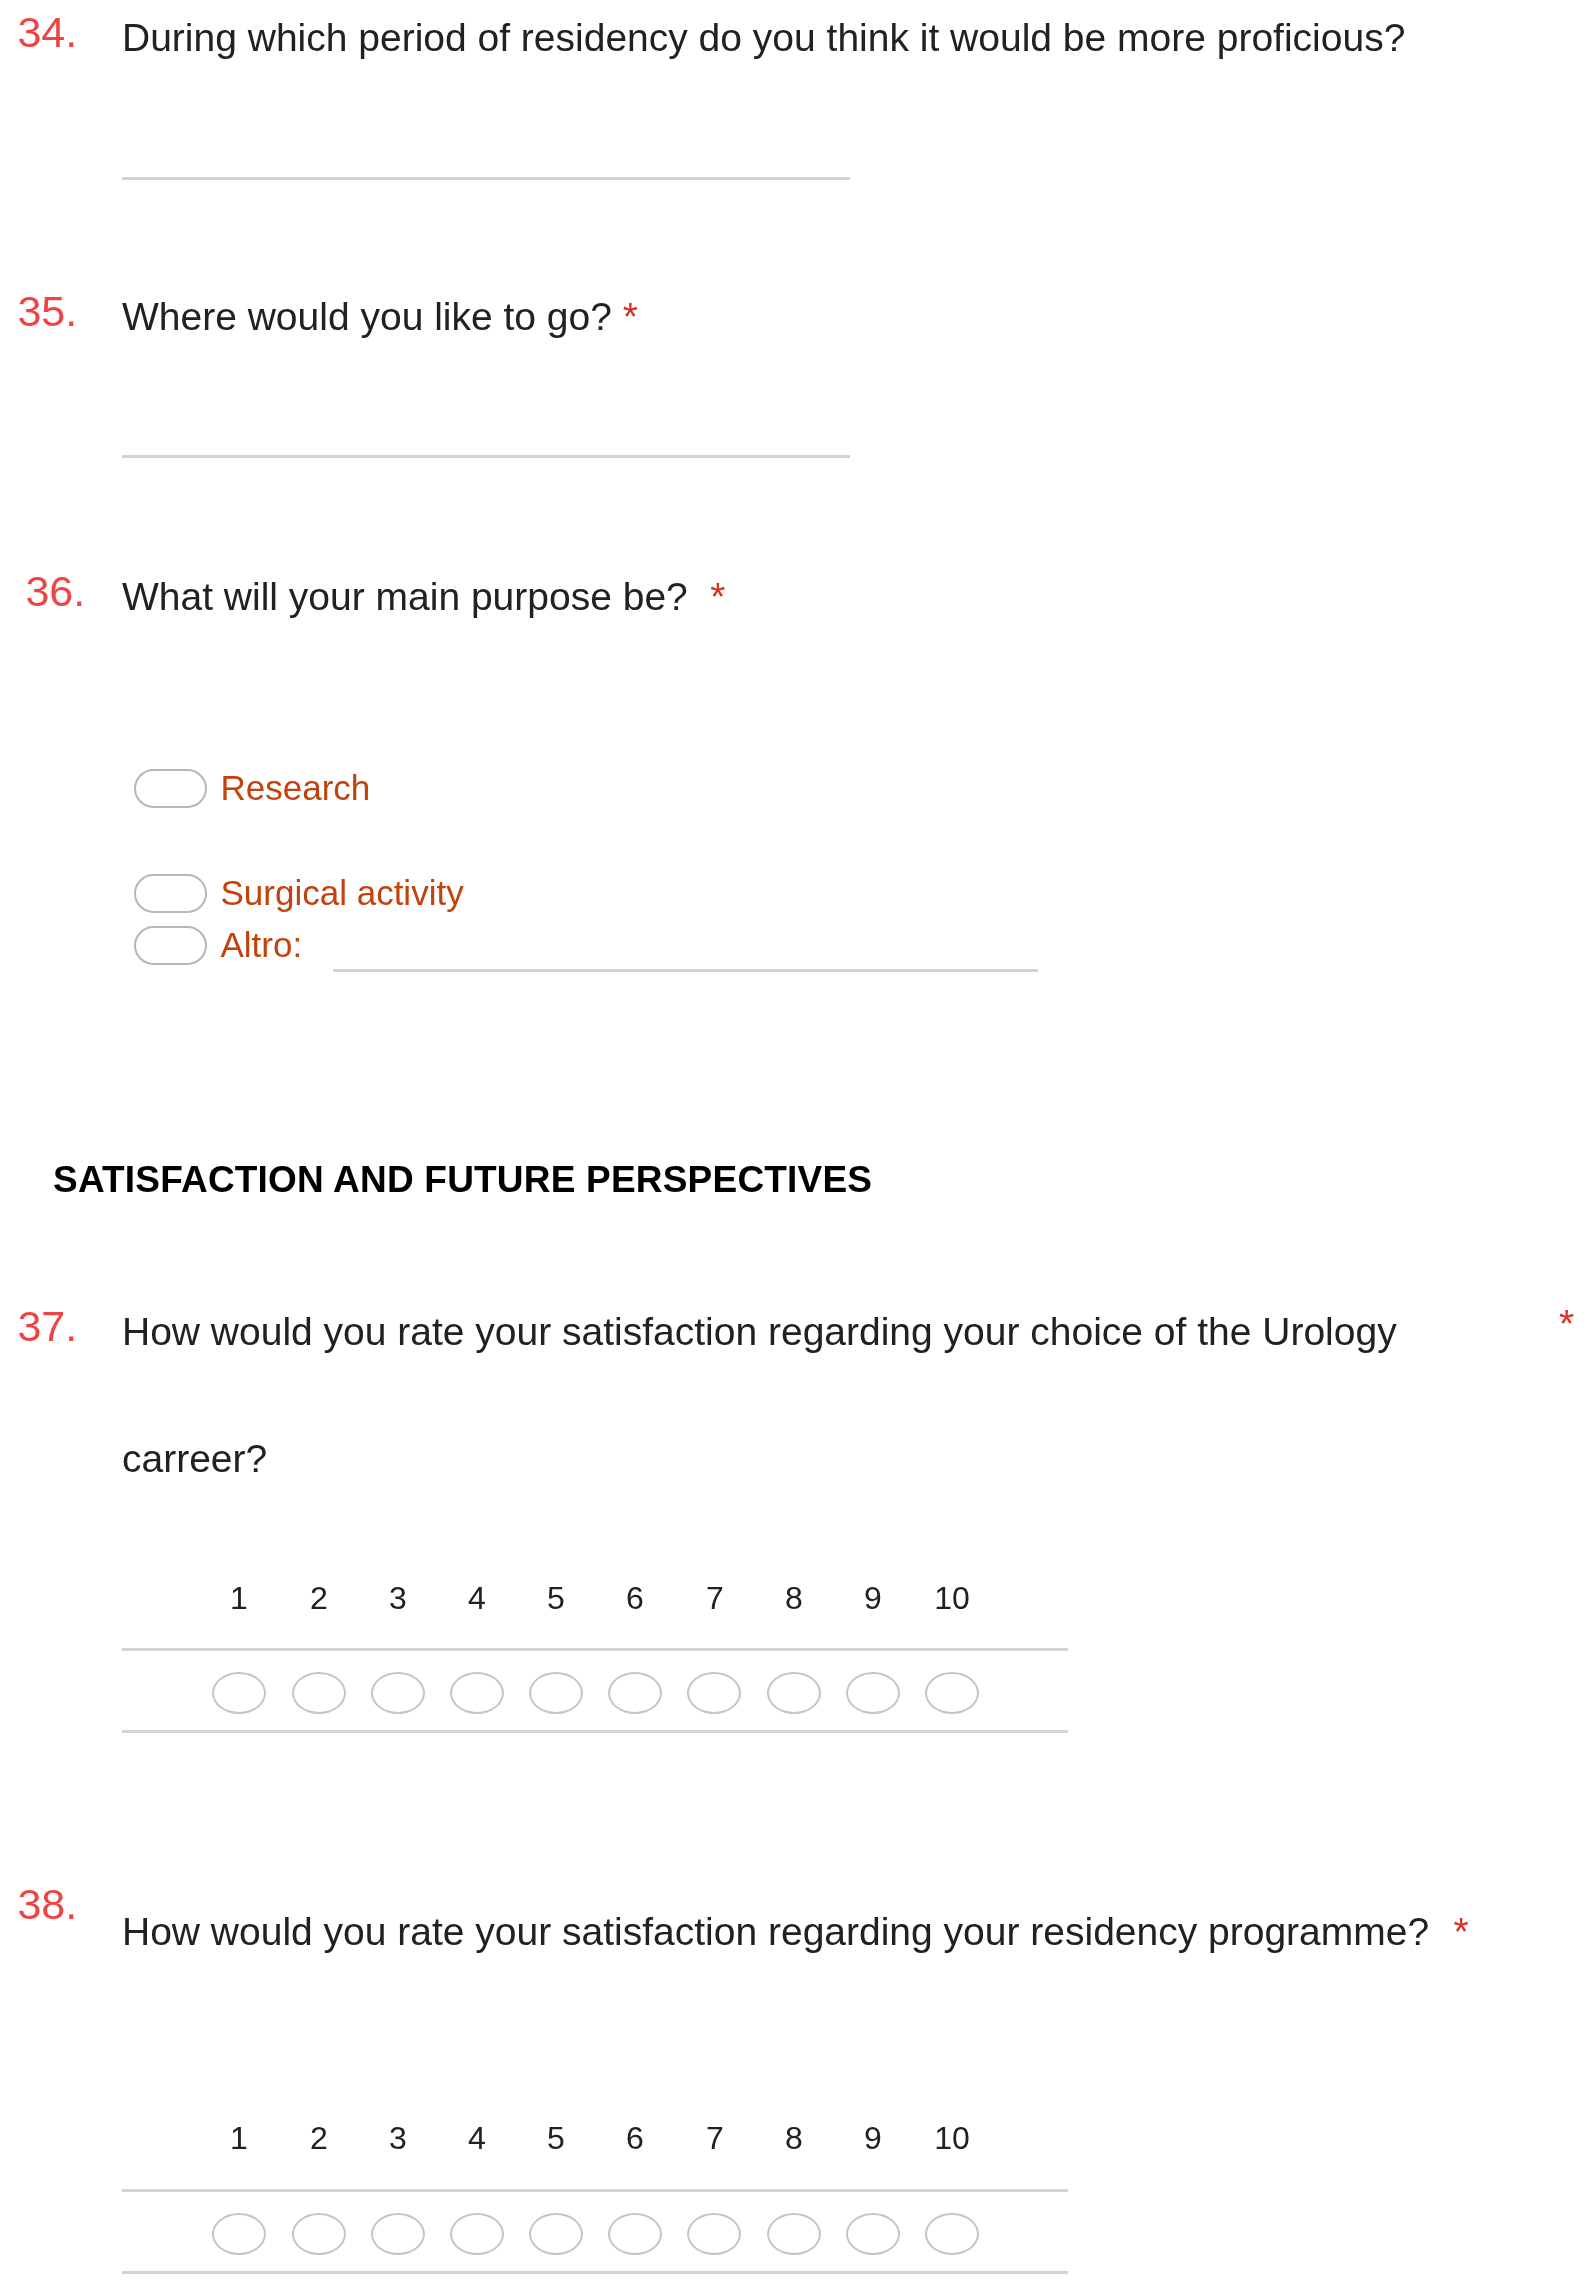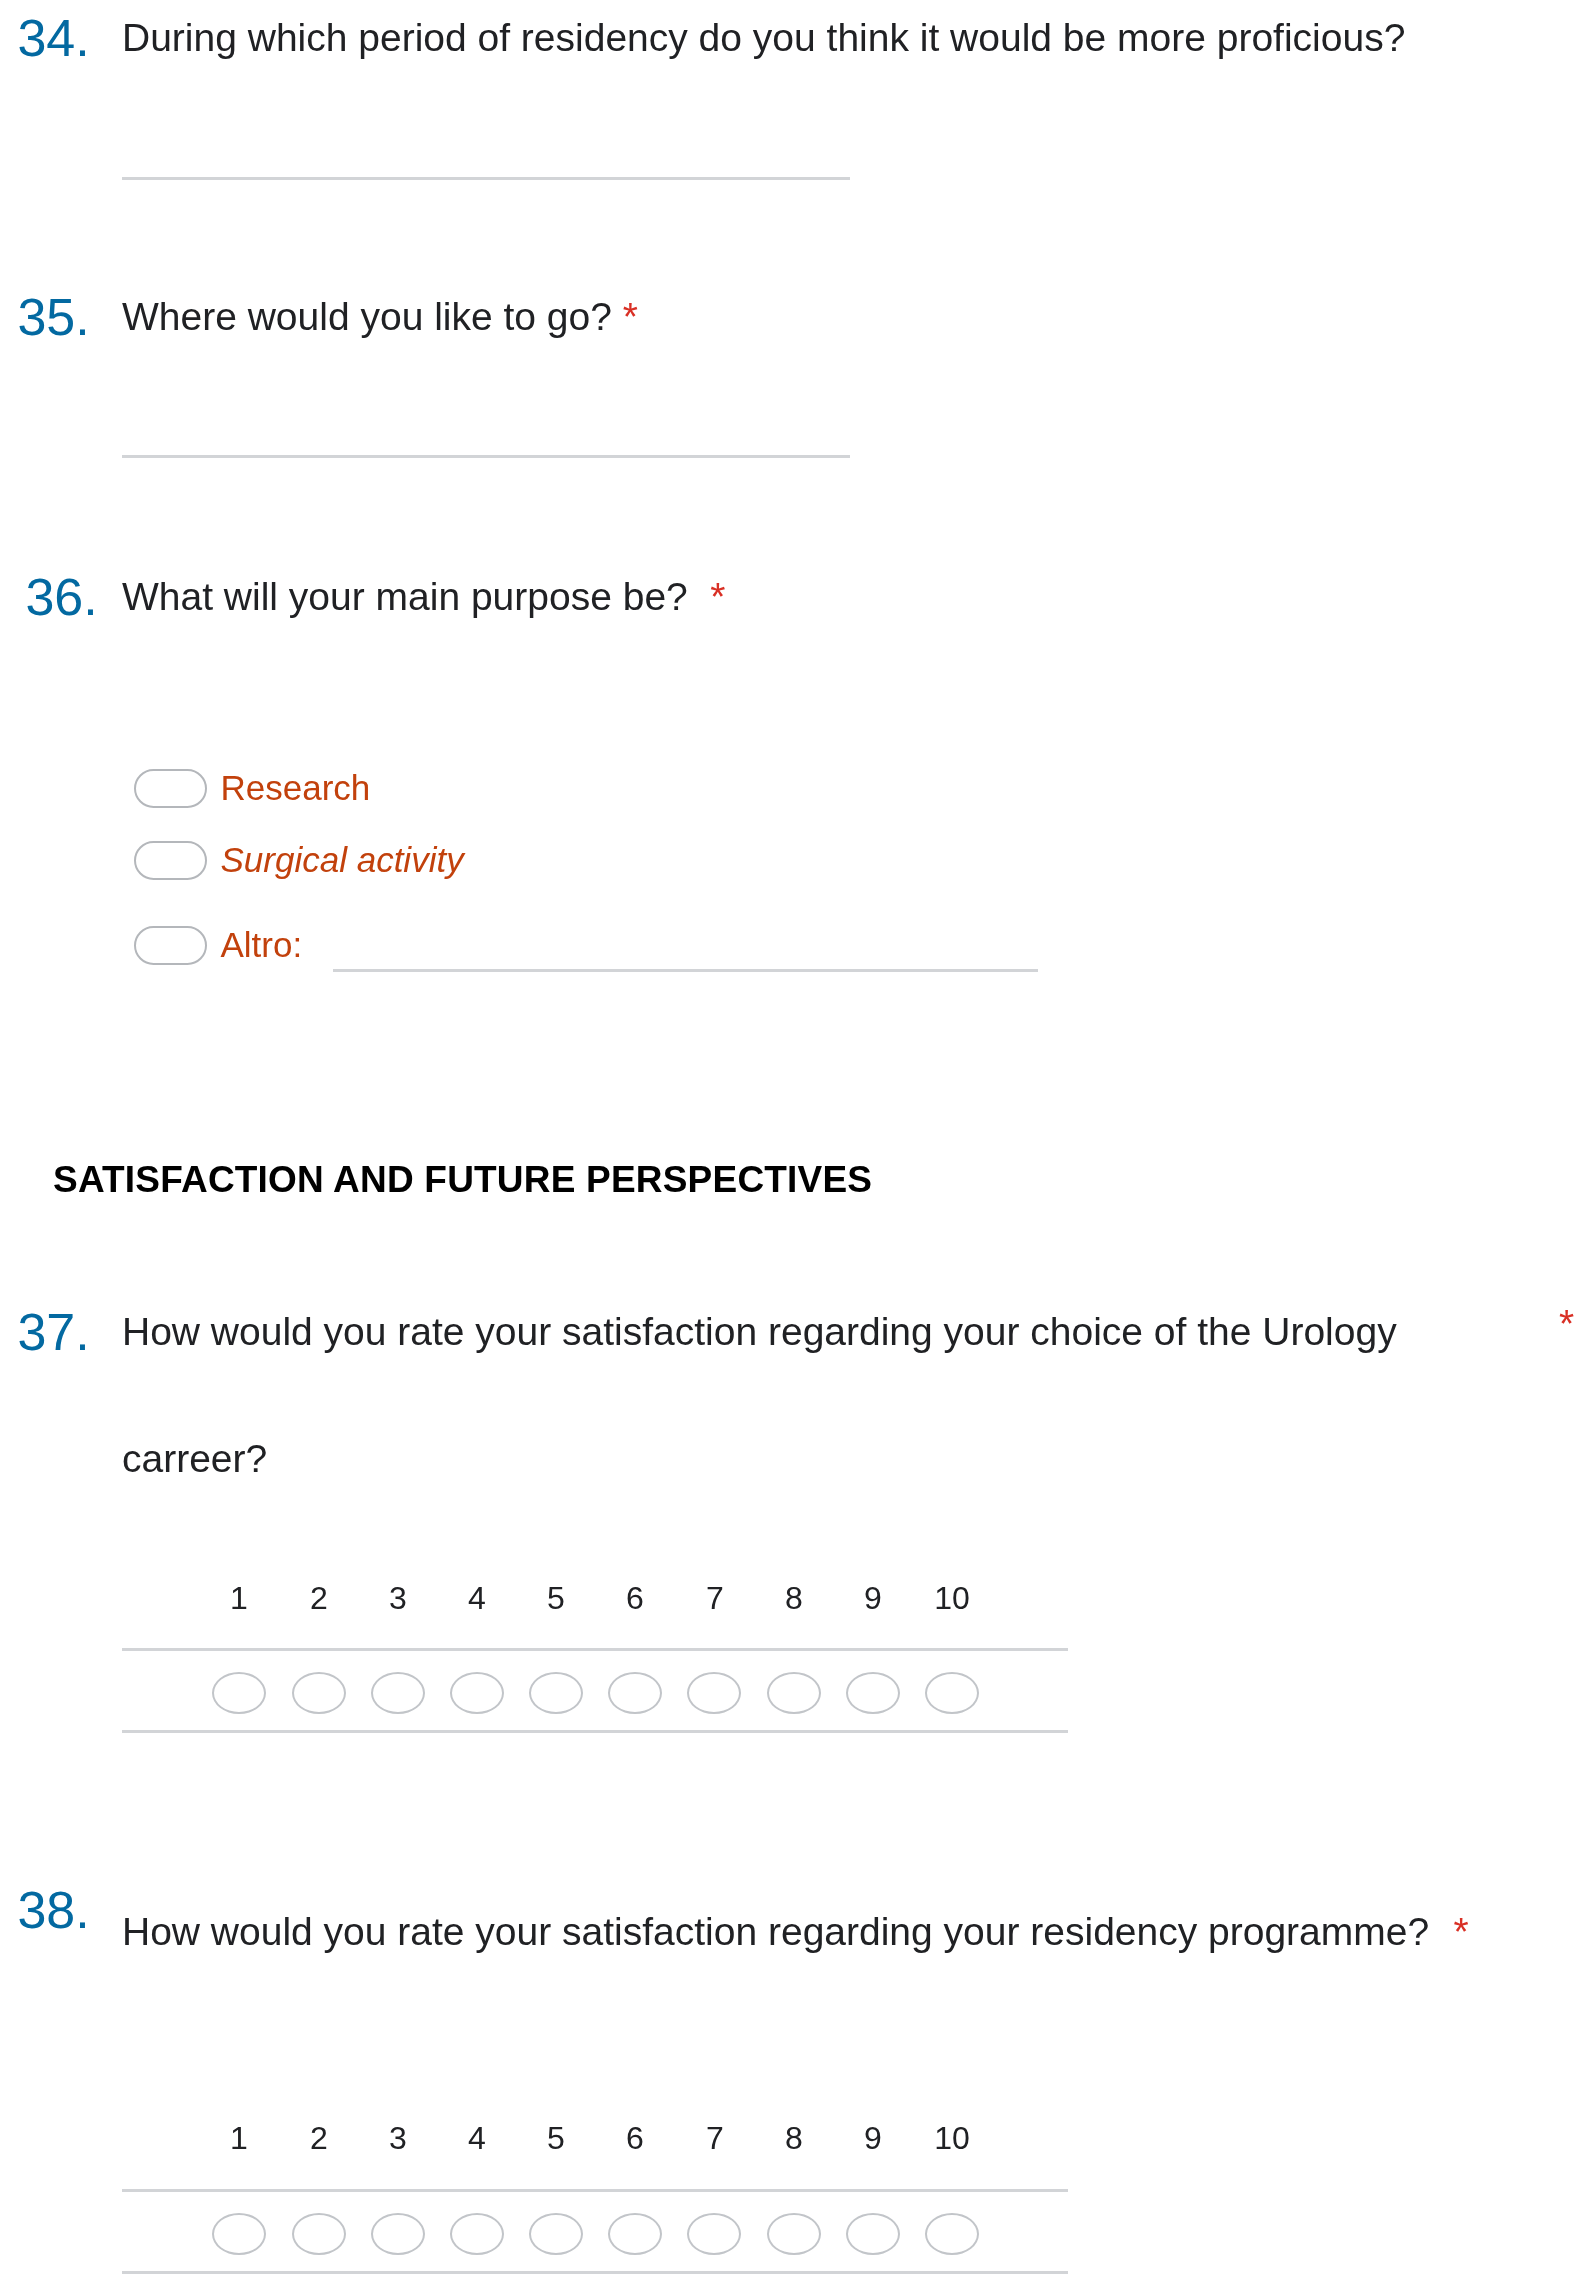--- a/index.html
+++ b/index.html
@@ -1,19 +1,19 @@
 <!DOCTYPE html>
 <html><head>
 <meta charset="utf-8">
 <style>
   html, body { margin:0; padding:0; background:#ffffff; }
   body { width:1592px; height:2293px; position:relative; overflow:hidden;
          font-family:"Liberation Sans", sans-serif; color:#202124; }
   .abs { position:absolute; }
-  .qnum { position:absolute; left:17.4px; font-size:52px; color:#0369a1; }
+  .qnum { position:absolute; left:17.4px; font-size:43px; color:#ef4444; }
   .qtext { position:absolute; left:122px; font-size:39px; color:#202124; line-height:59px; }
   .star { color:#d93025; }
   .uline { position:absolute; height:2.9px; background:#d2d4d7; }
   .radio-row { position:absolute; left:134px; height:42px; display:flex; align-items:center; }
   .oval { width:73px; height:39px; border:2.9px solid #b4b7bb; border-radius:21px; box-sizing:border-box; background:#fff; }
   .rlabel { margin-left:13.5px; font-size:35px; color:#c2410c; }
   .section { position:absolute; left:53px; font-size:37px; font-weight:bold; color:#000; letter-spacing:0.2px; }
   .scale-num { position:absolute; font-size:32px; color:#202124; width:58px; text-align:center; }
   .scale-circle { position:absolute; width:54px; height:42px; border:2.9px solid #c2c5c9; border-radius:50%; box-sizing:border-box; background:#fff; }
 </style>
@@ -38,21 +38,21 @@
 <div>
   <span class="qnum" style="top:567px;margin-left:8px;">36.</span>
   <span class="qtext" style="top:567px;">
     <span>What will your main purpose be?</span>
     <span class="star" style="margin-left:11.6px;">*</span>
   </span>
   <div class="radio-row" style="top:767px;">
     <div class="oval"></div>
     <span class="rlabel">Research</span>
   </div>
-  <div class="radio-row" style="top:839px;font-style:italic;">
+  <div class="radio-row" style="top:872px;">
     <div class="oval"></div>
     <span class="rlabel">Surgical activity</span>
   </div>
   <div class="radio-row" style="top:924px;">
     <div class="oval"></div>
     <span class="rlabel">Altro:</span>
   </div>
   <div class="uline" style="left:333px; top:969px; width:705px;"></div>
 </div>
 

